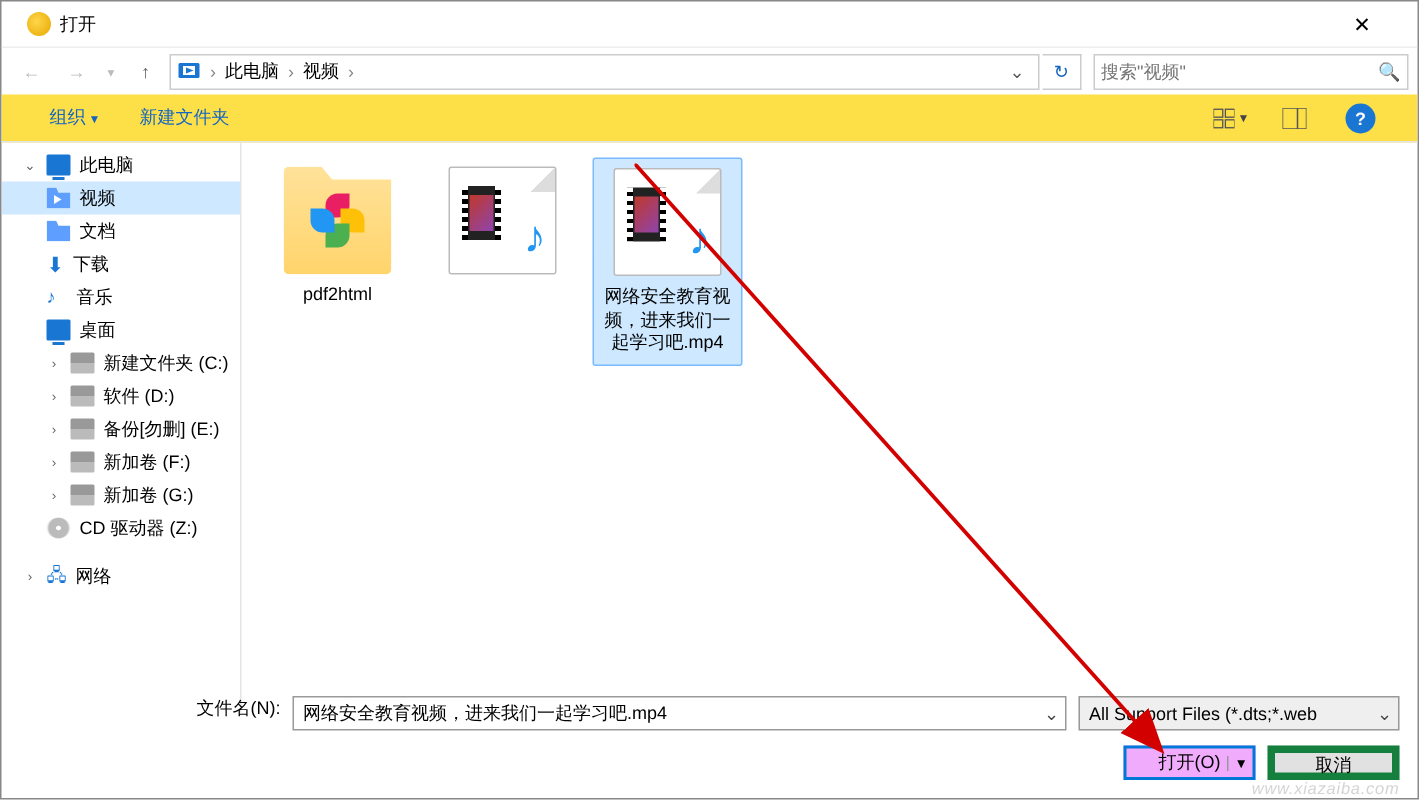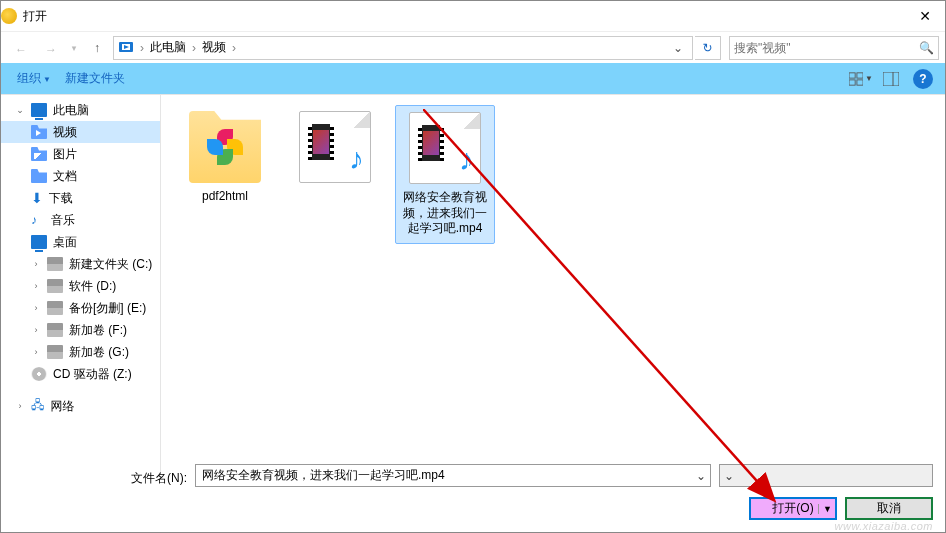--- a/index.html
+++ b/index.html
@@ -1,36 +1,36 @@
 <!DOCTYPE html>
 <html><head>
 <meta charset="utf-8">
 <style>
 * { margin: 0; padding: 0; box-sizing: border-box; font-family: "Microsoft YaHei", "Segoe UI", sans-serif; font-size: 12px; }
 body { width: 946px; height: 533px; background: #fff; border: 1px solid #888; position: relative; overflow: hidden; }
 
-.titlebar { height: 30px; display: flex; align-items: center; padding: 0 0; }
+.titlebar { height: 30px; display: flex; align-items: center; padding: 0 17px; }
 .titlebar .app-icon { width: 16px; height: 16px; border-radius: 50%; background: radial-gradient(circle at 40% 40%, #ffd54a, #e6a800); margin-right: 6px; }
 .titlebar .title { flex: 1; }
 .titlebar .close { width: 40px; text-align: center; font-size: 14px; cursor: pointer; }
 
 .navbar { height: 32px; display: flex; align-items: center; padding: 0 6px; gap: 2px; border-top: 1px solid #eee; }
 .nav-btn { width: 28px; height: 24px; display:flex; align-items:center; justify-content:center; color:#555; cursor:pointer; }
 .nav-btn.disabled { color:#bbb; }
 .breadcrumb { flex:1; height:24px; border:1px solid #ccc; display:flex; align-items:center; padding:0 4px; background:#fff; }
 .breadcrumb .bc-icon { width:16px; height:16px; display:flex; align-items:center; justify-content:center; margin-right:4px; color:#444;}
 .breadcrumb .crumb { padding:0 4px; cursor:pointer; }
 .breadcrumb .sep { color:#888; padding:0 2px; }
 .breadcrumb .dropdown-end { margin-left:auto; width:20px; text-align:center; color:#555; cursor:pointer;}
 .nav-refresh { width:26px; height:24px; border:1px solid #ccc; border-left:none; display:flex; align-items:center; justify-content:center; color:#1565c0; cursor:pointer;}
 .search { width:210px; height:24px; border:1px solid #ccc; margin-left:6px; display:flex; align-items:center; padding:0 4px; background:#fff; }
 .search input { flex:1; border:none; outline:none; font-size:12px; background:transparent; color:#555; }
 .search .search-icon { color:#555; cursor:pointer; }
 
-.toolbar { height: 32px; display:flex; align-items:center; padding:0 12px; gap:6px; background:#7dd3fc; border-bottom:1px solid #e5e5e5; }
+.toolbar { height: 32px; display:flex; align-items:center; padding:0 28px; gap:18px; background:#fde047; border-bottom:1px solid #e5e5e5; }
 .toolbar .tb-link { color:#1565c0; cursor:pointer; padding:2px 4px; }
 .toolbar .tb-menu-arrow { font-size:8px; margin-left:2px; }
 .toolbar .spacer { flex:1; }
 .toolbar .view-icon { width:24px; height:22px; display:flex; align-items:center; justify-content:center; color:#444; cursor:pointer; }
 .toolbar .help-icon { width:20px; height:20px; border-radius:50%; background:#1976d2; color:#fff; display:flex; align-items:center; justify-content:center; font-weight:bold; margin-left:4px; cursor:pointer; }
 
 .body-area { display:flex; height:380px; }
 .sidebar { width:160px; border-right:1px solid #e5e5e5; overflow:auto; padding-top:4px; }
 .tree-item { display:flex; align-items:center; height:22px; padding-left:14px; cursor:pointer; gap:6px; }
 .tree-item.level2 { padding-left:30px; }
@@ -66,30 +66,30 @@
 
 .thumb-file { background:#fff; border:1px solid #bbb; border-radius:2px; position:relative;}
 .thumb-file::before{content:"";position:absolute;top:0;right:0;width:16px;height:16px;background:linear-gradient(135deg, transparent 49%, #ddd 50%);}
 .thumb-file .film { position:absolute; top:12px; left:8px; width:26px; height:36px; background:#222;}
 .thumb-file .film::before, .thumb-file .film::after{content:"";position:absolute;top:0;width:4px;height:100%;background:repeating-linear-gradient(#fff 0 3px,#000 3px 6px);}
 .thumb-file .film::before{left:0;} .thumb-file .film::after{right:0;}
 .thumb-file .film-inner{position:absolute;top:6px;left:5px;width:16px;height:24px;background:linear-gradient(135deg,#c0392b,#8e44ad);}
 .thumb-file .note { position:absolute; bottom:8px; right:6px; color:#2196f3; font-size:30px; line-height:1;}
 
 .footer { position:absolute; bottom:12px; left:0; right:0; }
-.footer-row1 { display:flex; align-items:flex-end; padding:4px 12px 8px 130px; gap:4px;margin-top:44px; }
+.footer-row1 { display:flex; align-items:flex-start; padding:4px 12px 8px 130px; gap:4px;margin-top:44px; }
 .footer-row1 label { margin-right:4px; }
 .filename-combo { flex:1; height:23px; border:1px solid #999; display:flex; align-items:center; background:#fff;}
 .filename-combo input{ flex:1; border:none; outline:none; padding:0 6px; font-size:12px; background:transparent;}
 .filename-combo .dd-arrow{ width:18px; text-align:center; color:#444; cursor:pointer;}
 .filetype-combo { width:214px; height:23px; border:1px solid #999; display:flex; align-items:center; background:#efefef; margin-left:4px;}
 .filetype-combo span.ft-text{ flex:1; padding:0 6px; overflow:hidden; white-space:nowrap; text-overflow:ellipsis;}
 .filetype-combo .dd-arrow{ width:18px; text-align:center; color:#444; cursor:pointer;}
 .footer-row2 { display:flex; justify-content:flex-end; padding:2px 12px 0; gap:8px;}
-.footer-row2 button { width:88px; height:23px; border:2px solid #15803d; background:#e1e1e1; cursor:pointer; position:relative;}
+.footer-row2 button { width:88px; height:23px; border:5px solid #15803d; background:#e1e1e1; cursor:pointer; position:relative;}
 .footer-row2 button.primary { border:2px solid #0078d7; background:#f0abfc;}
 .btn-arrow { position:absolute; right:3px; top:5px; font-size:9px; border-left:1px solid #999; padding-left:4px;}
 
 .arrow-annotation { position:absolute; top:108px; left:422px; pointer-events:none; }
 
 .watermark { position:absolute; bottom:0; right:12px; color:rgba(80,80,80,0.25); font-size:11px; letter-spacing:0.5px; pointer-events:none; font-style:italic;}
 </style>
 </head>
 <body>
 
@@ -153,24 +153,20 @@
     <div class="tree-item">
         <span class="expand">⌄</span>
         <div class="tree-icon icon-monitor"></div>
         <span>此电脑</span>
       </div>
     <div class="tree-item level2 selected">
         <div class="tree-icon icon-videos"></div>
         <span>视频</span>
       </div>
     <div class="tree-item level2">
-        <div class="tree-icon icon-images"></div>
-        <span>图片</span>
-      </div>
-    <div class="tree-item level2">
         <div class="tree-icon icon-folder"></div>
         <span>文档</span>
       </div>
     <div class="tree-item level2">
         <span style="color:#1976d2;font-size:14px;">⬇</span>
         <span>下载</span>
       </div>
     <div class="tree-item level2">
         <span class="icon-music">♪</span>
         <span>音乐</span>
@@ -249,20 +245,21 @@
 </div>
 
 <div class="footer">
   <div class="footer-row1">
     <label>文件名(N):</label>
     <div class="filename-combo">
       <input value="网络安全教育视频，进来我们一起学习吧.mp4" style="">
       <div class="dd-arrow">⌄</div>
     </div>
     <div class="filetype-combo">
+      <span class="ft-text">All Support Files (*.dts;*.web</span>
       <div class="dd-arrow">⌄</div>
     </div>
   </div>
   <div class="footer-row2">
     <button class="primary">
       <span>打开(O)</span>
       <span class="btn-arrow">▼</span>
     </button>
     <button>取消</button>
   </div>

